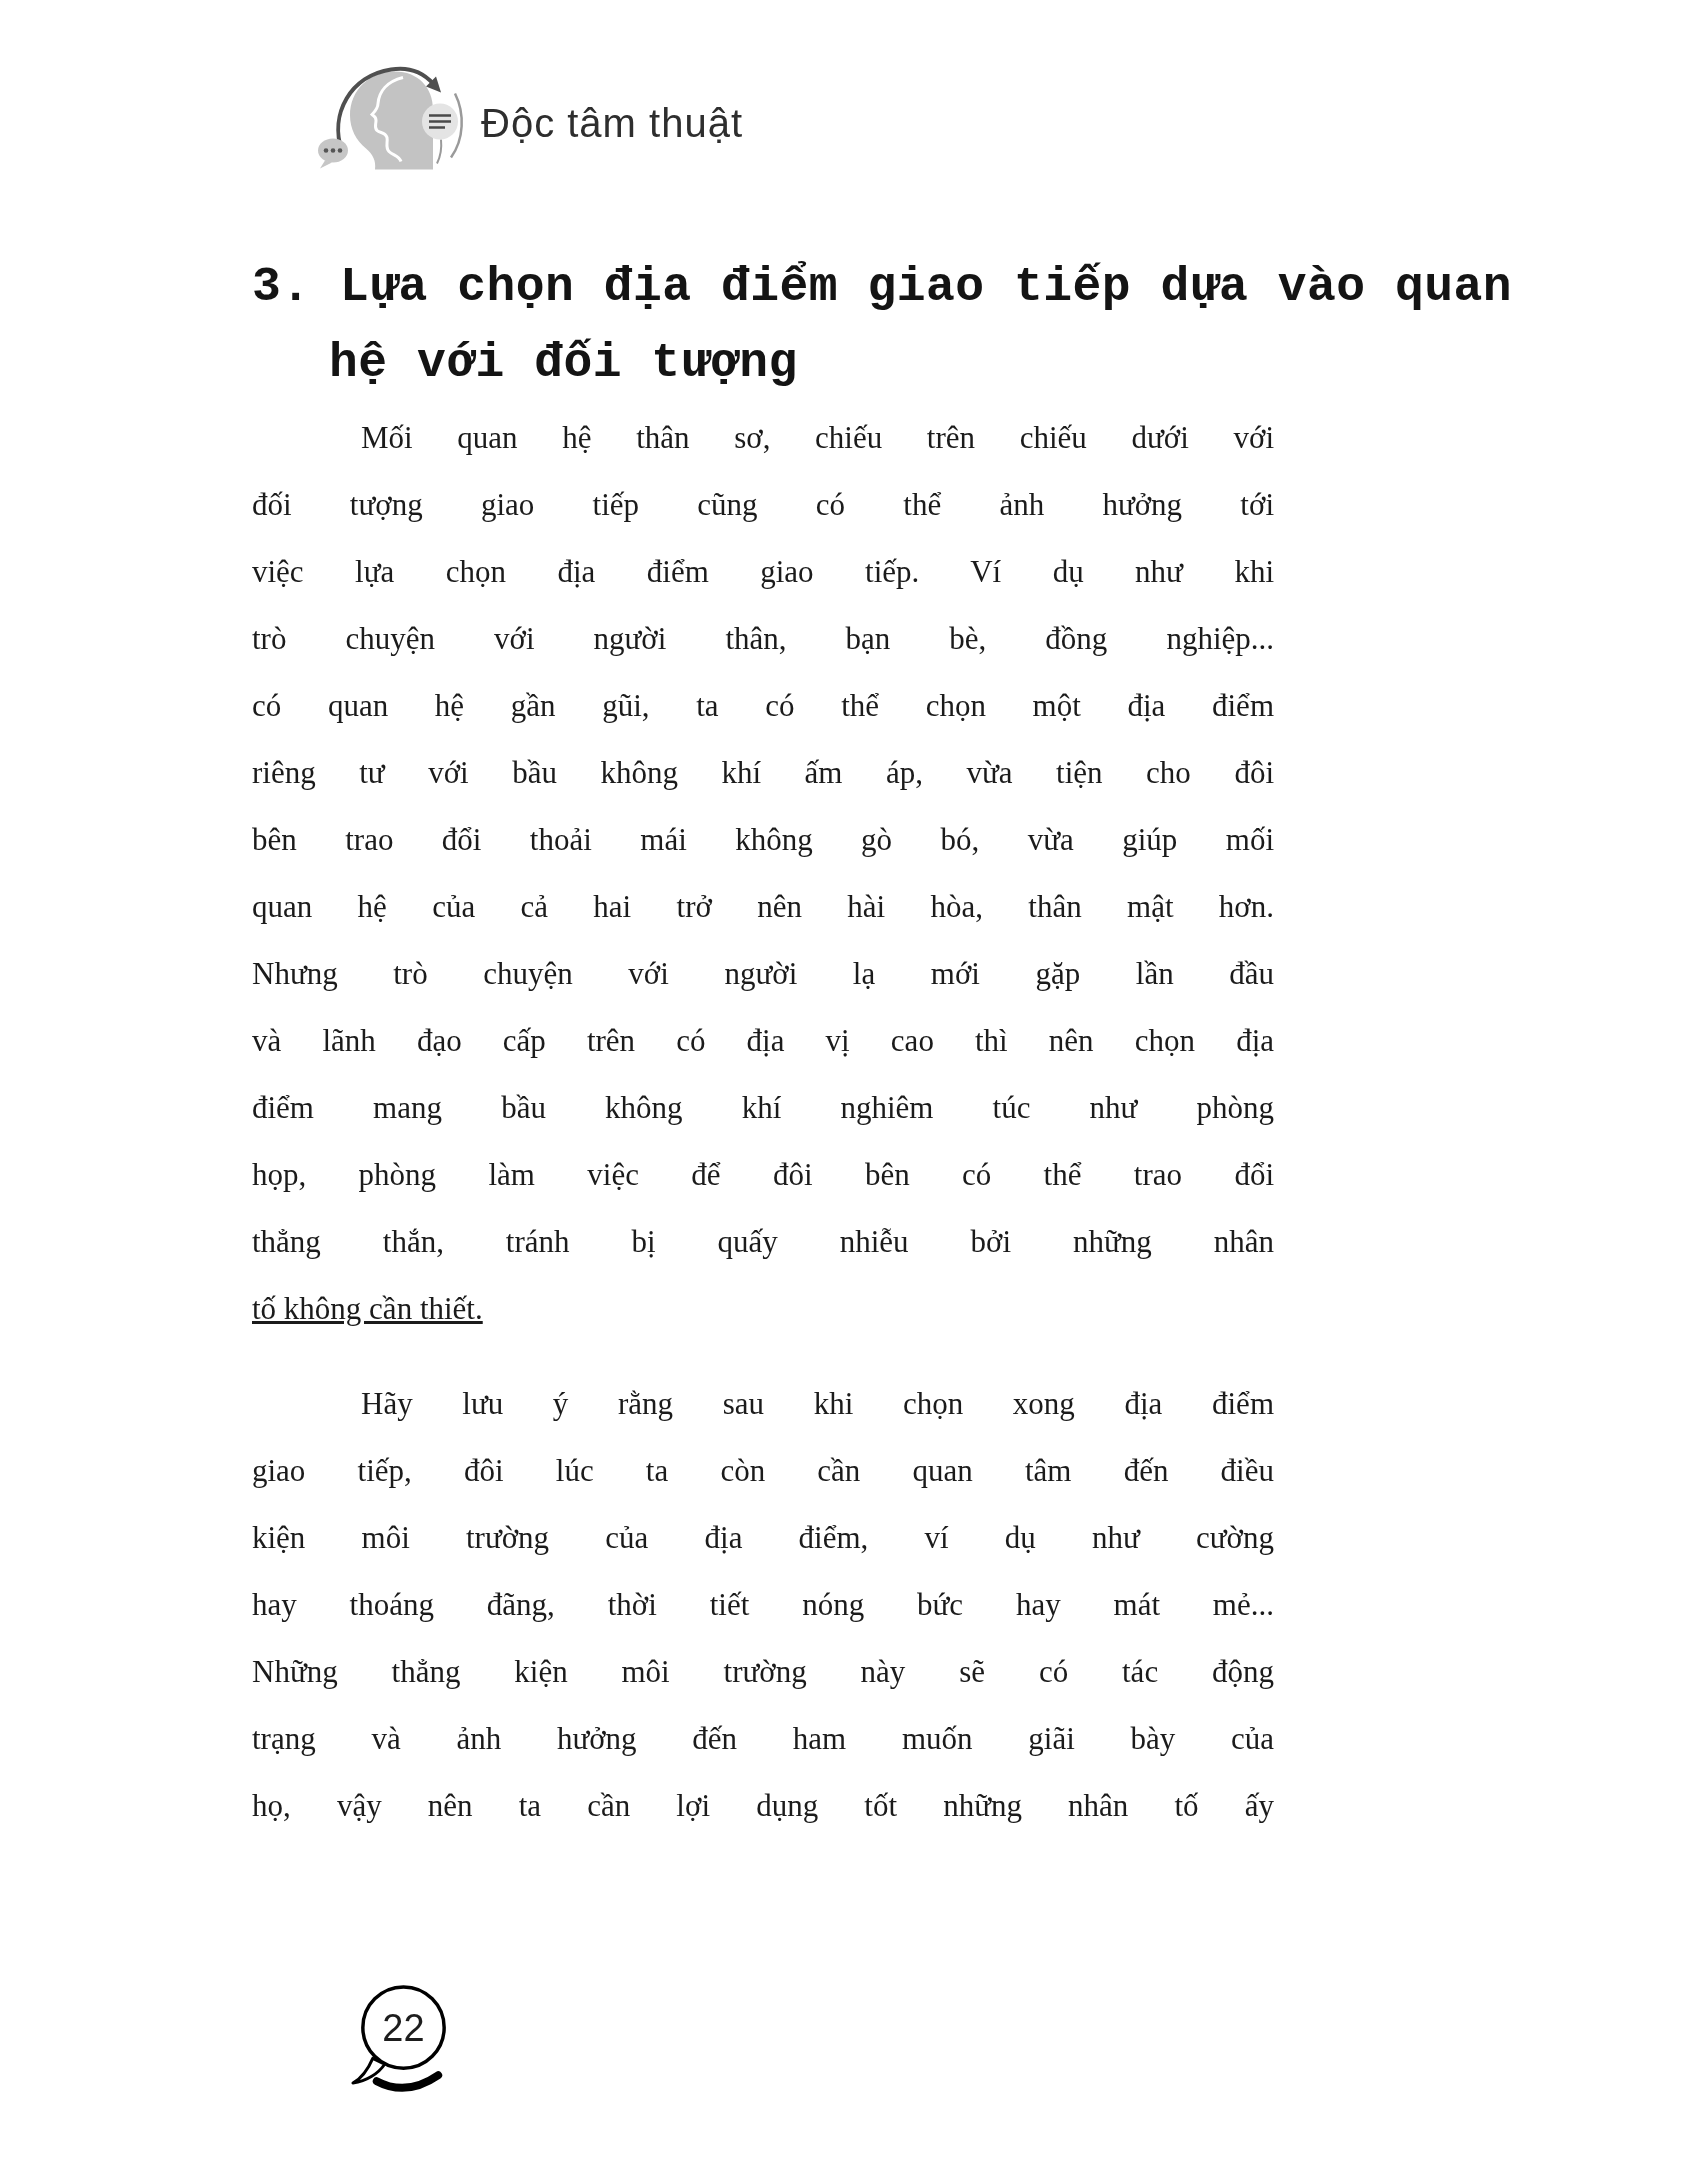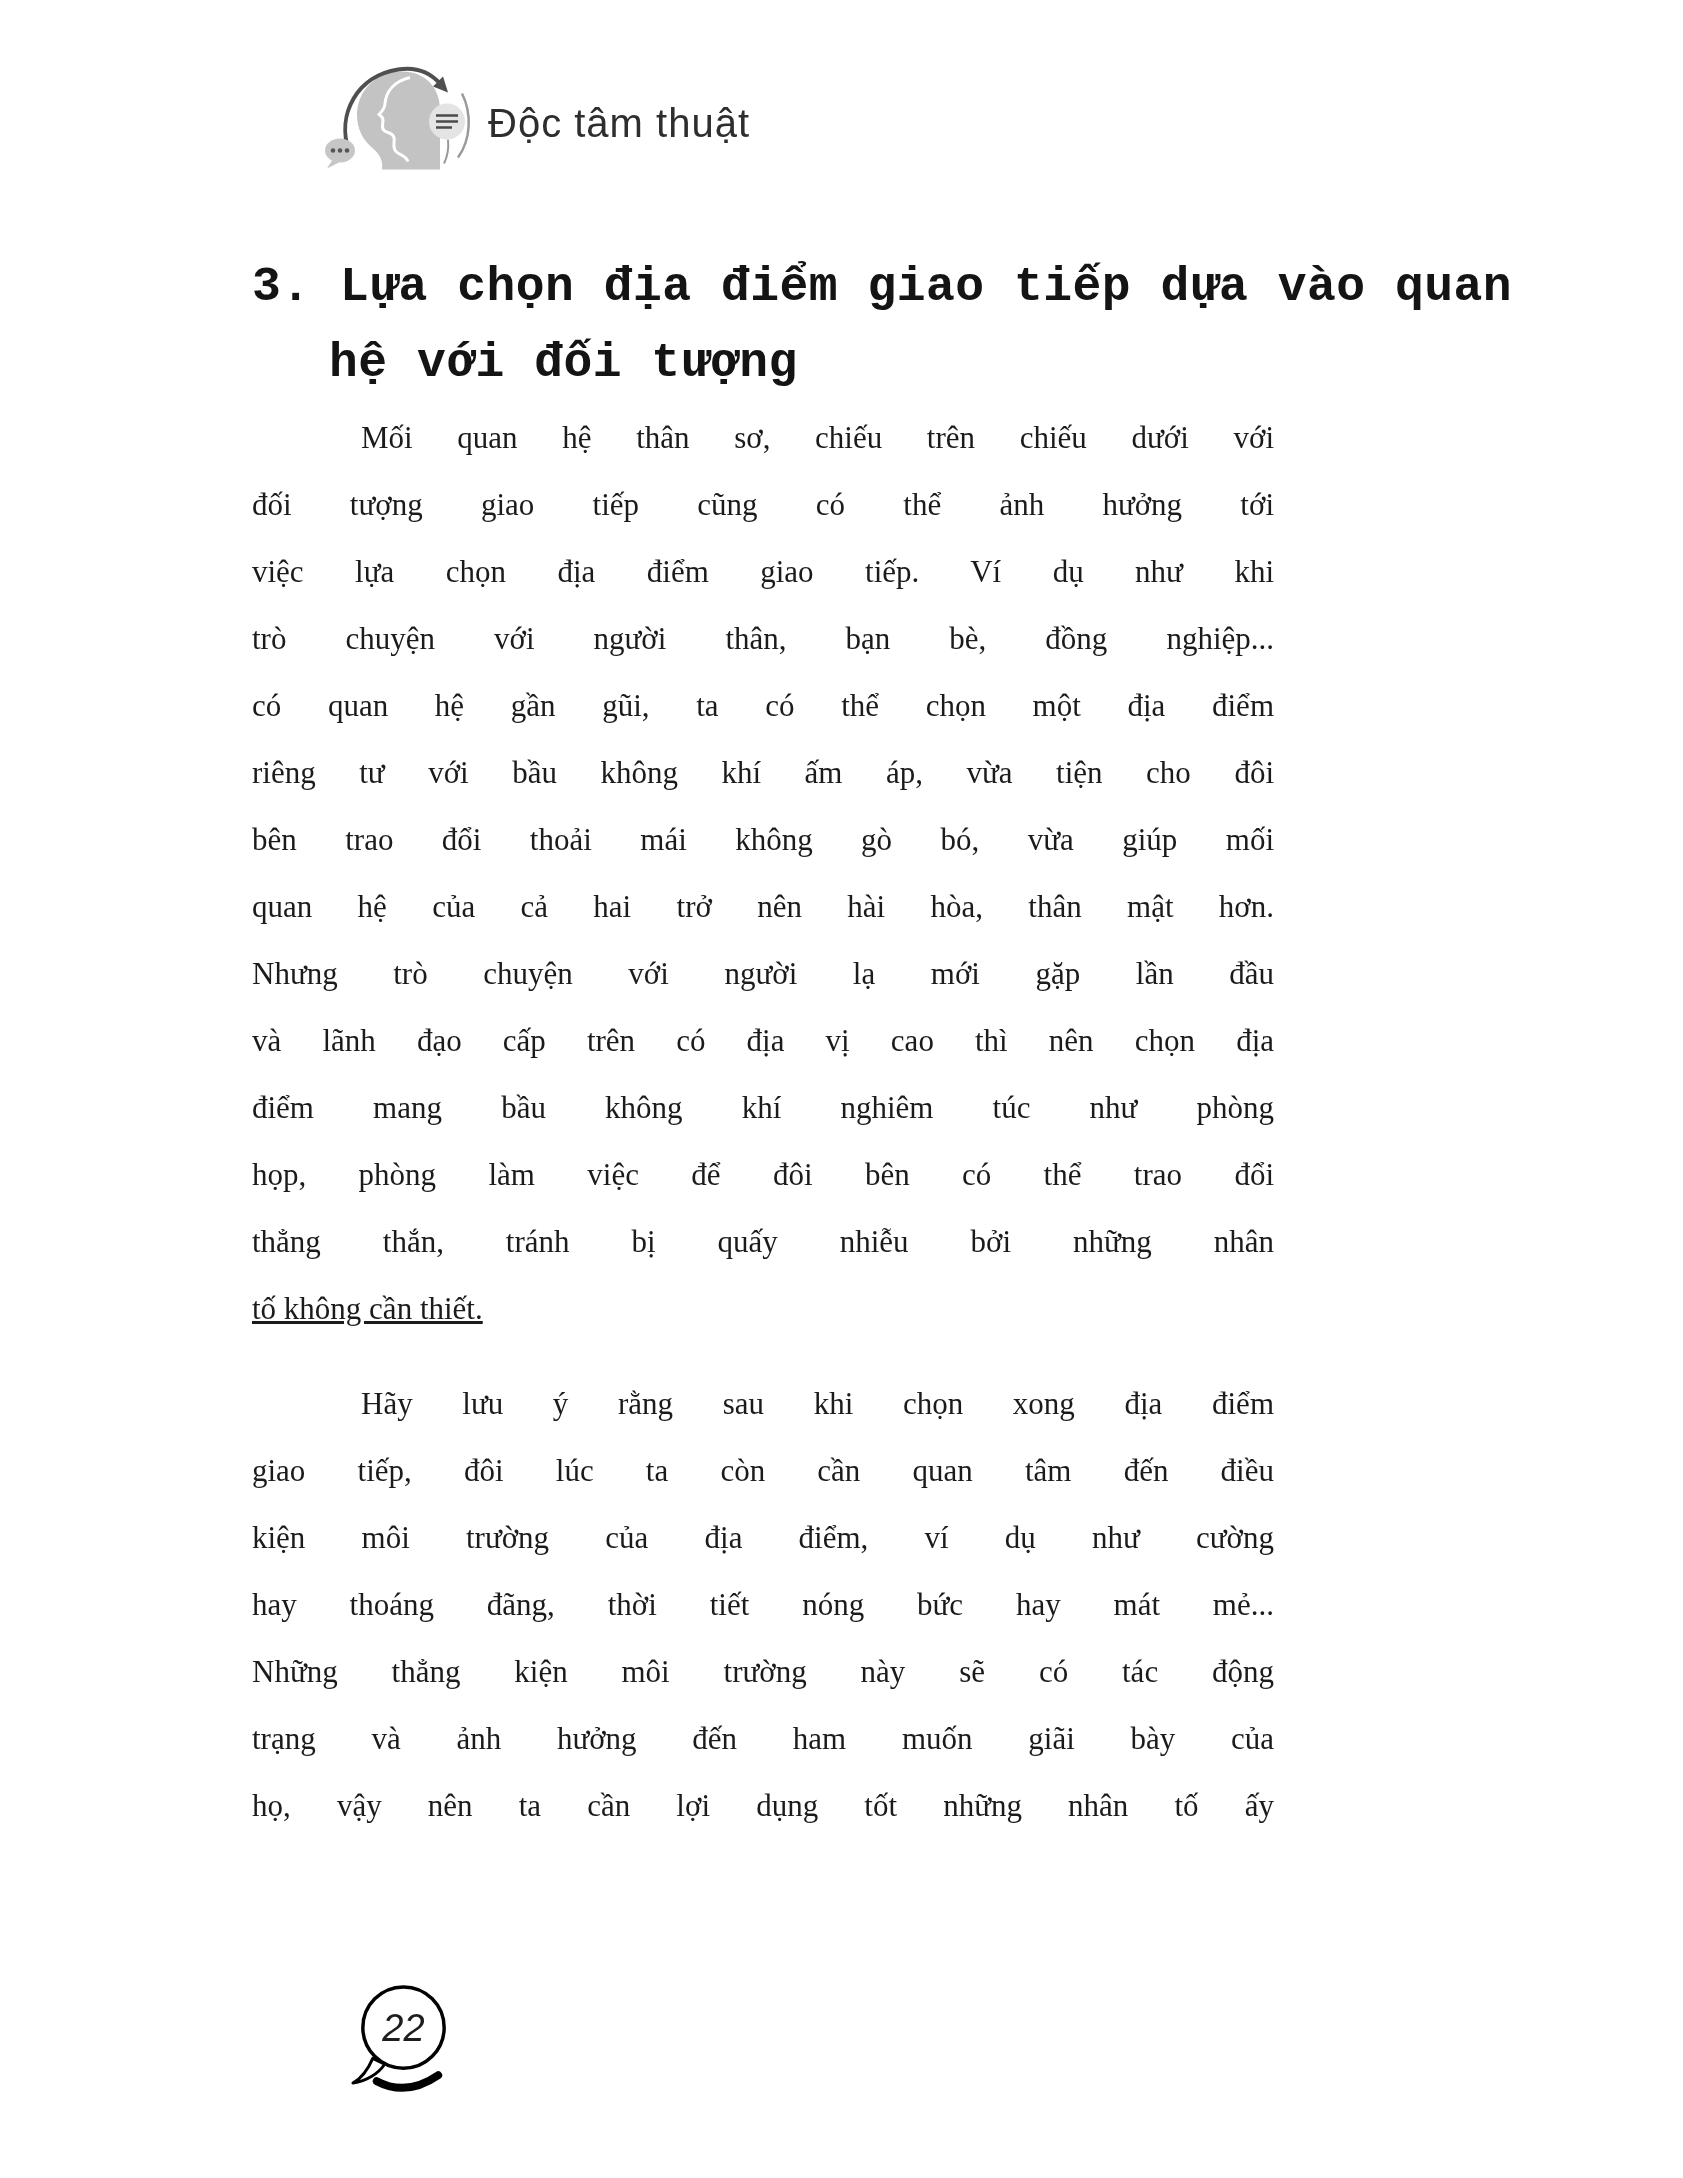--- a/index.html
+++ b/index.html
@@ -8,21 +8,21 @@
     width: 1683px;
     height: 2178px;
     font-family: "Liberation Serif", serif;
     overflow: hidden;
   }
   .page { position: absolute; inset: 0; background: #ffffff; }
 
   
   .brand {
     position: absolute;
-    left: 322px; top: 51px;
+    left: 315px; top: 51px;
     display: flex;
     align-items: center;
     gap: 16px;
   }
   .brand-icon { width: 150px; height: 119px; }
   .brand-title {
     font-family: "Liberation Sans", sans-serif;
     font-size: 40px;
     font-weight: 400;
     color: #2e2e2e;
@@ -75,21 +75,20 @@
   .badge-tail { fill: #fff; stroke: #000; stroke-width: 3; stroke-linejoin: round; }
   .page-num {
     position: absolute;
     left: 0; top: 26px;
     width: 117px;
     text-align: center;
     font-family: "Liberation Sans", sans-serif;
     font-size: 38px;
     color: #1d1d1d;
     line-height: 44px;
-    font-style: italic;
   }
 </style>
 </head>
 <body>
 
 <div class="page">
 
   <div class="brand">
     <svg class="brand-icon" viewBox="0 0 150 118" aria-hidden="true">
 

